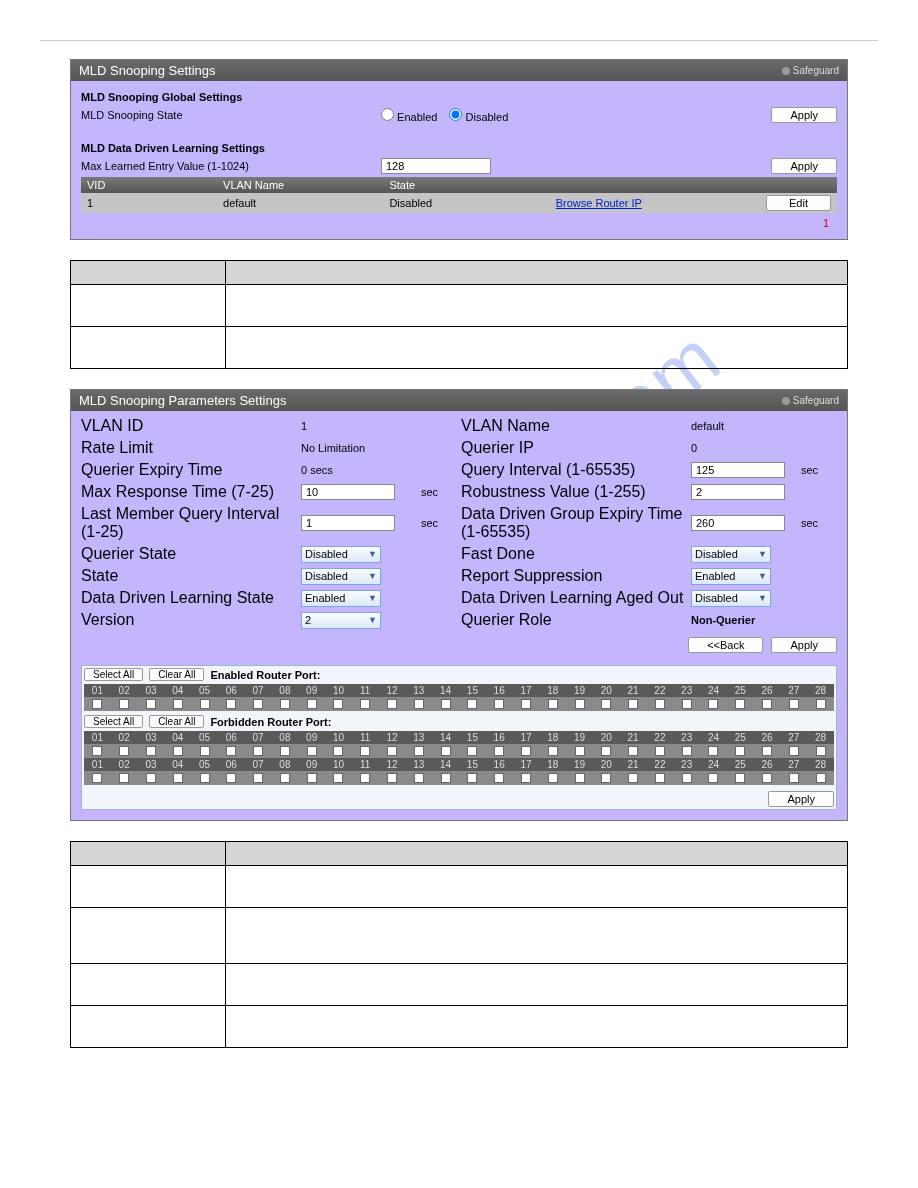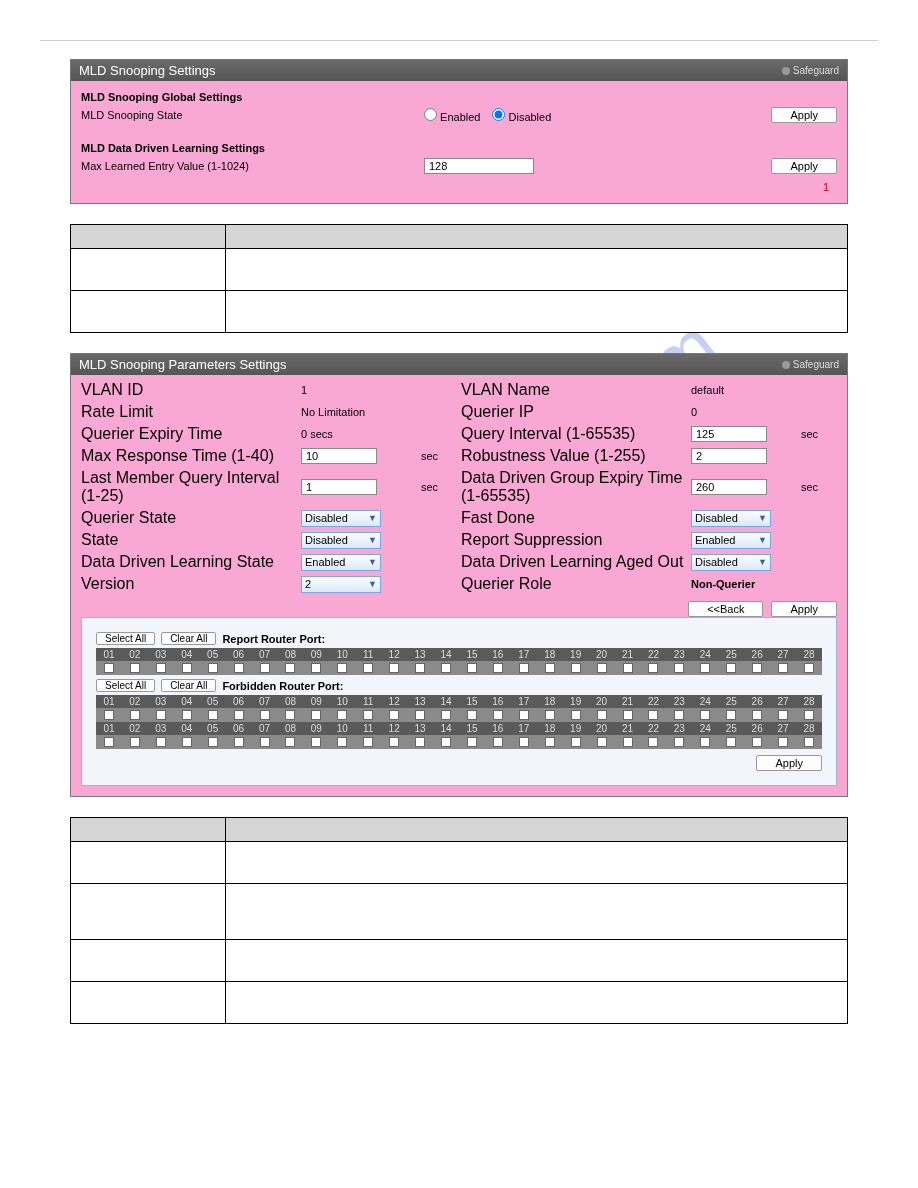--- a/index.html
+++ b/index.html
@@ -4,42 +4,42 @@
 <style>
   * { box-sizing: border-box; margin: 0; padding: 0; }
   body { font-family: Arial, sans-serif; font-size: 11px; background: #fff; width: 918px; margin: 0 auto; padding: 40px 0; position: relative; }
   .watermark { position: absolute; left: 50%; top: 50%; transform: translate(-50%,-62%) rotate(-38deg); font-size: 78px; color: rgba(90,120,230,0.35); font-weight: 400; white-space: nowrap; pointer-events: none; z-index: 0; letter-spacing: 2px; }
   .content { position: relative; z-index: 1; }
   .hr-top { border-top: 1px solid #ccc; margin: 0 40px 18px 40px; }
   .panel { border: 1px solid #777; margin: 0 70px 18px 70px; background: #e5e5e5; }
   .panel-header { background: linear-gradient(#6a6a6a,#555); color: #fff; padding: 3px 8px; font-size: 13px; display: flex; justify-content: space-between; }
   .safeguard { font-size: 10px; color: #ddd; display: flex; align-items: center; gap: 3px; }
   .safeguard::before { content:''; width:8px; height:8px; border-radius:50%; background:#999; display:inline-block; }
-  .panel-body { padding: 6px 10px 10px 10px; background: #f9a8d4; }
+  .panel-body { padding: 6px 10px 10px 10px; background: #c4b5fd; }
   .section-title { font-weight: bold; font-size: 11px; margin: 4px 0; }
-  .row { display: flex; align-items: center; margin: 3px 0; gap: 43px; }
+  .row { display: flex; align-items: center; margin: 3px 0; }
   .col-label { width: 300px; font-size: 11px; }
   .col-control { flex: 1; display: flex; align-items: center; gap: 12px; font-size: 11px; }
   .col-right { margin-left: auto; }
   .btn { background: #fdfdfd; border: 1px solid #999; border-radius: 2px; padding: 1px 18px; font-size: 11px; cursor: pointer; min-width: 60px; text-align: center; }
   .vlan-total { font-weight: bold; font-size: 11px; margin-top: 12px; }
   .tbl { width: 100%; border-collapse: collapse; font-size: 11px; }
   .tbl th { background: linear-gradient(#7a7a7a,#555); color: #fff; text-align: left; padding: 2px 6px; font-weight: normal; }
   .tbl td { background: #c4c4c4; padding: 2px 6px; }
   .tbl td a { color: #0020cc; text-decoration: underline; }
   .page-num { color: #cc0000; text-align: right; font-size: 11px; padding: 4px 8px 0 0; }
-  .text-input { border: 1px solid #888; padding: 1px 4px; font-size: 11px; width: 76px; background:#fff; }
+  .text-input { border: 1px solid #888; padding: 1px 4px; font-size: 11px; width: 94px; background:#fff; }
   .select { border: 1px solid #7aa7e3; background: linear-gradient(#fafdff,#dbe8f8); padding: 0 3px; font-size: 11px; width: 80px; height: 17px; display:inline-flex; align-items:center; justify-content:space-between;}
   .select-arrow { color:#3a5fa0; font-size:9px; }
   
   .param-grid { display: grid; grid-template-columns: 220px 120px 40px 230px 110px 40px; row-gap: 4px; align-items:center; font-size: 11px; }
   .param-grid .lbl { font-size: 16px; }
   .param-grid .val { font-size: 11px; }
   .param-buttons { display:flex; justify-content:flex-end; gap:8px; margin-top:8px; }
-  .port-wrap { border:1px solid #9ab8d6; background: #f2f6fc; padding: 14px; }
+  .port-wrap { border:1px solid #9ab8d6; background: #f2f6fc; margin-top: 12px; padding: 2px; }
   .port-controls { display:flex; align-items:center; gap:6px; margin-bottom:3px; font-size:11px;}
   .btn-sm { background:#fdfdfd; border:1px solid #999; border-radius:2px; padding:0 8px; font-size:10px; cursor:pointer; }
   .port-row { width:100%; }
   .port-head-row, .port-check-row { display:grid; grid-template-columns: repeat(28, 1fr); }
   .port-head-row { background:#5a5a5a; color:#ddd; font-size:10px; }
   .port-head-row div { text-align:center; padding:1px 0; }
   .port-check-row { background:#8a8a8a; }
   .port-check-row div { display:flex; justify-content:center; align-items:center; padding:2px 0;}
   .chk { width:10px; height:10px; background:#fff; border:1px solid #666; }
   .port-label { font-weight:bold; font-size:11px; margin:6px 0 3px 0; }
@@ -77,20 +77,38 @@
     </div>
     <div style="height:12px"></div>
     <div class="section-title">MLD Data Driven Learning Settings</div>
     <div class="row">
       <div class="col-label">Max Learned Entry Value (1-1024)</div>
       <div class="col-control">
         <input class="text-input" style="width: 110px;" value="128">
       </div>
       <div class="col-right"><button class="btn">Apply</button></div>
     </div>
+    <table class="tbl">
+      <tbody>
+            <tr>
+        <th style="width:18%">VID</th>
+        <th style="width:22%">VLAN Name</th>
+        <th style="width:22%">State</th>
+        <th style="width:24%"></th>
+        <th style="width:14%"></th>
+      </tr>
+      <tr>
+        <td>1</td>
+        <td>default</td>
+        <td>Disabled</td>
+        <td><a href="#">Browse Router IP</a></td>
+        <td style="text-align:right"><button class="btn" style="padding:1px 22px">Edit</button></td>
+      </tr>
+    </tbody>
+        </table>
     <div class="page-num">1</div>
   </div>
 </div>
 
 <table class="desc-table">
   <tbody>
         <tr class="desc-header-row">
           <th class="c1"></th>
           <th></th>
         </tr>
@@ -126,21 +144,21 @@
       <div class="val">0</div>
       <div></div>
 
       <div class="lbl">Querier Expiry Time</div>
       <div class="val">0 secs</div>
       <div></div>
       <div class="lbl">Query Interval (1-65535)</div>
       <div><input class="text-input" value="125" style=""></div>
       <div class="val">sec</div>
 
-      <div class="lbl">Max Response Time (1-40)</div>
+      <div class="lbl">Max Response Time (7-25)</div>
       <div><input class="text-input" value="10" style=""></div>
       <div class="val">sec</div>
       <div class="lbl">Robustness Value (1-255)</div>
       <div><input class="text-input" value="2" style=""></div>
       <div></div>
 
       <div class="lbl">Last Member Query Interval (1-25)</div>
       <div><input class="text-input" value="1" style=""></div>
       <div class="val">sec</div>
       <div class="lbl">Data Driven Group Expiry Time (1-65535)</div>
@@ -198,21 +216,21 @@
     </div>
     <div class="param-buttons">
       <button class="btn">&lt;&lt;Back</button>
       <button class="btn">Apply</button>
     </div>
 
     <div class="port-wrap">
       <div class="port-controls">
         <button class="btn-sm">Select All</button>
         <button class="btn-sm">Clear All</button>
-        <span style="font-weight:bold">Report Router Port:</span>
+        <span style="font-weight:bold">Enabled Router Port:</span>
       </div>
       <div class="port-row">
         <div class="port-head-row" id="static-head">
               <div>01</div>
               <div>02</div>
               <div>03</div>
               <div>04</div>
               <div>05</div>
               <div>06</div>
               <div>07</div>

